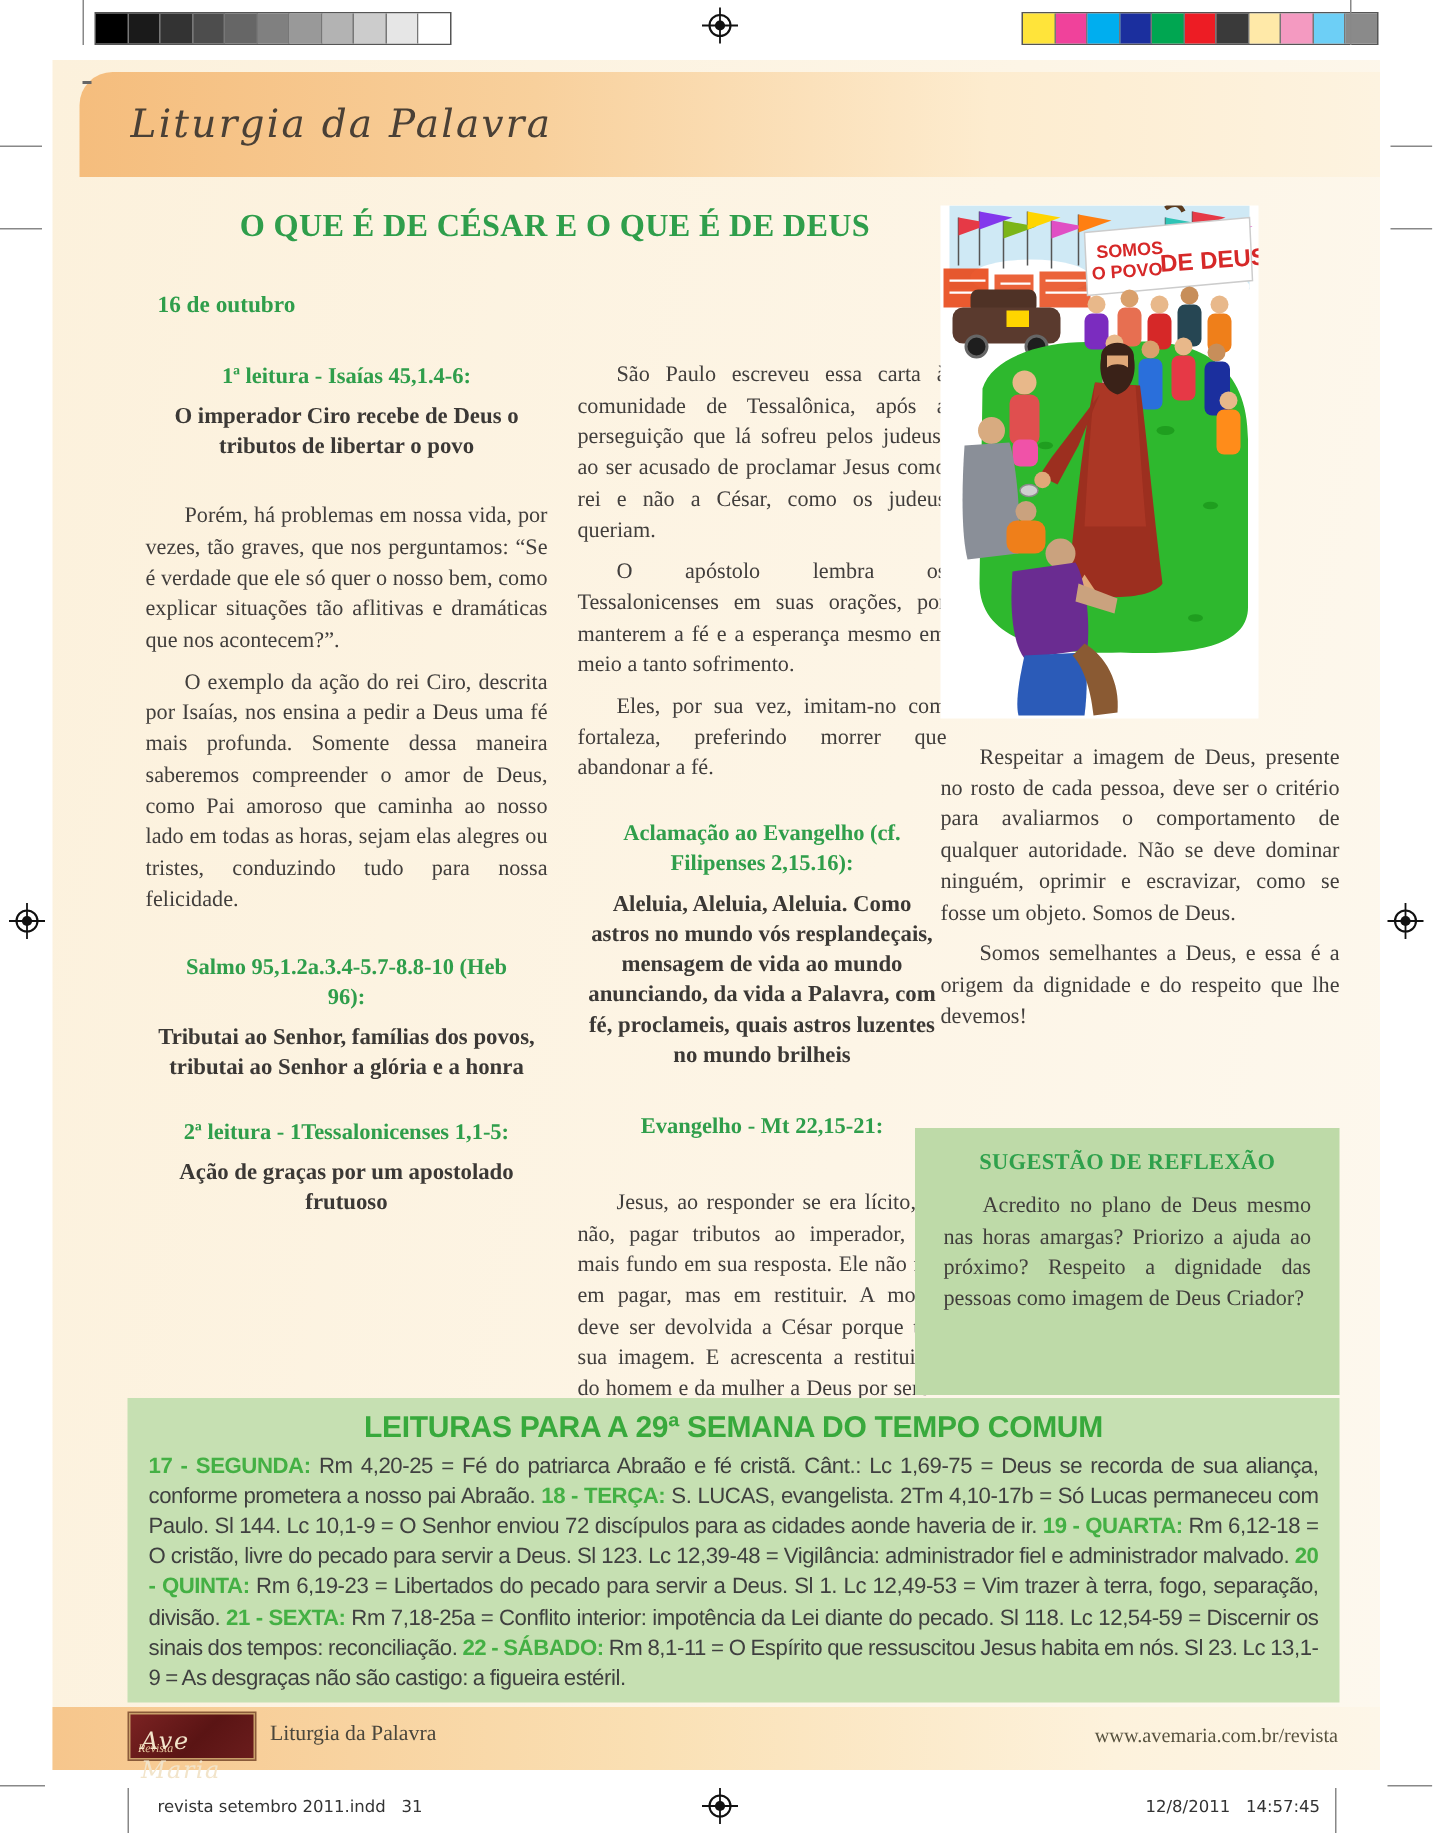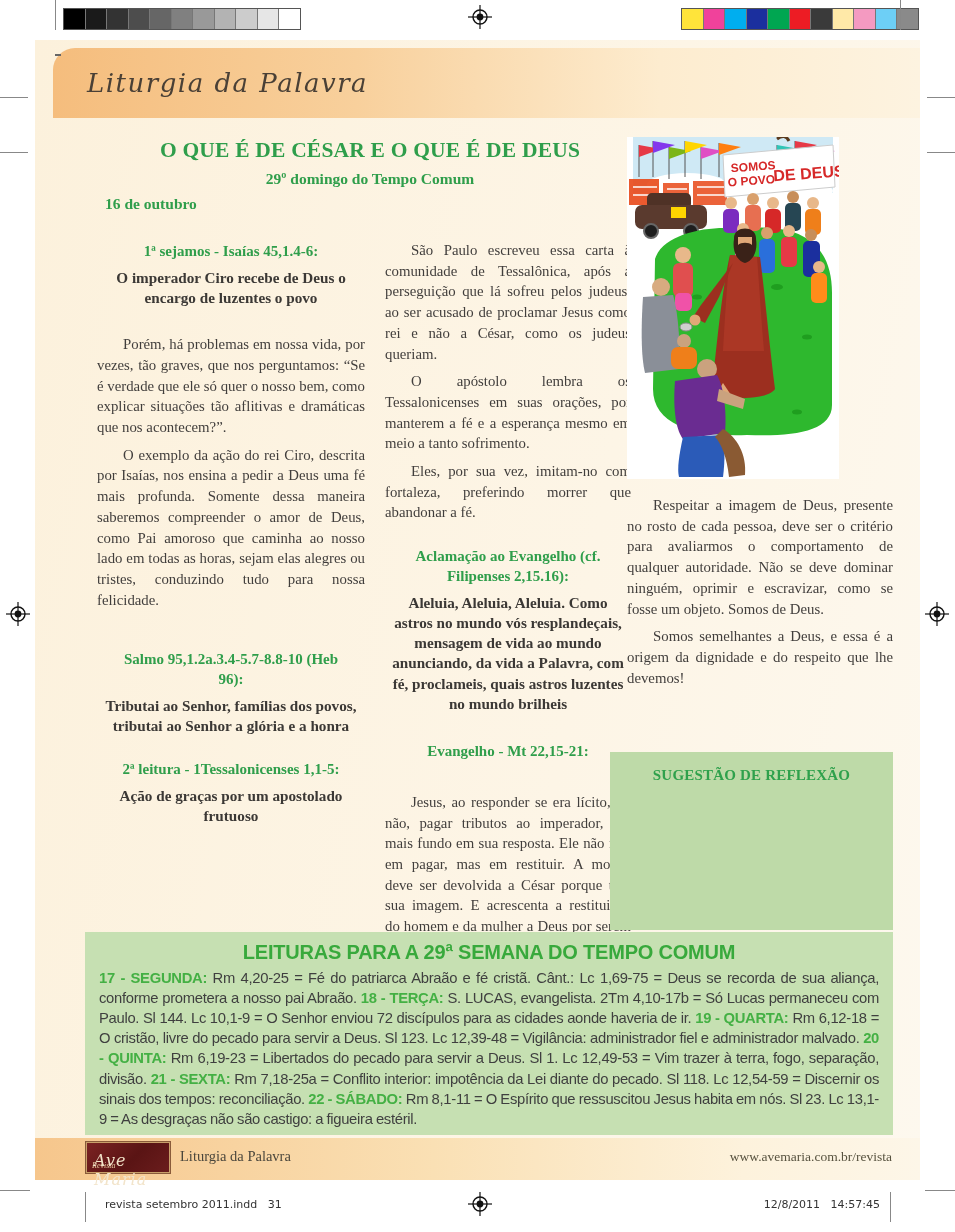--- a/index.html
+++ b/index.html
@@ -141,29 +141,28 @@
   <div class="cropline" style="left:85px;top:1192px;width:1px;height:30px;"></div>
   <div class="cropline" style="left:890px;top:1192px;width:1px;height:30px;"></div>
 
   <div class="page">
     <div class="band-top">
       <div class="tinydash"></div>
     </div>
     <div class="script-title">Liturgia da Palavra</div>
 
     <div class="art-title">O QUE É DE CÉSAR E O QUE É DE DEUS</div>
-    <div class="art-sub">29º domingo do Tempo Comum</div>
     <div class="art-date">16 de outubro</div>
 
     <div class="col col1">
-      <div class="ghead first">1ª sejamos - Isaías 45,1.4-6:</div>
-      <div class="subhead tall">O imperador Ciro recebe de Deus o encargo de luzentes o povo</div>
+      <div class="ghead first">1ª leitura - Isaías 45,1.4-6:</div>
+      <div class="subhead tall">O imperador Ciro recebe de Deus o tributos de libertar o povo</div>
       <p class="bp">Porém, há problemas em nossa vida, por vezes, tão graves, que nos perguntamos: “Se é verdade que ele só quer o nosso bem, como explicar situações tão aflitivas e dramáticas que nos acontecem?”.</p>
       <p class="bp">O exemplo da ação do rei Ciro, descrita por Isaías, nos ensina a pedir a Deus uma fé mais profunda. Somente dessa maneira saberemos compreender o amor de Deus, como Pai amoroso que caminha ao nosso lado em todas as horas, sejam elas alegres ou tristes, conduzindo tudo para nossa felicidade.</p>
-      <div class="ghead" style="margin-top:40px;">Salmo 95,1.2a.3.4-5.7-8.8-10 (Heb 96):</div>
+      <div class="ghead" style="margin-top:26px;">Salmo 95,1.2a.3.4-5.7-8.8-10 (Heb 96):</div>
       <div class="subhead">Tributai ao Senhor, famílias dos povos, tributai ao Senhor a glória e a honra</div>
       <div class="ghead" style="margin-top:24px;">2ª leitura - 1Tessalonicenses 1,1-5:</div>
       <div class="subhead">Ação de graças por um apostolado frutuoso</div>
     </div>
 
     <div class="col col2">
       <p class="bp">São Paulo escreveu essa carta à comunidade de Tessalônica, após a perseguição que lá sofreu pelos judeus, ao ser acusado de proclamar Jesus como rei e não a César, como os judeus queriam.</p>
       <p class="bp">O apóstolo lembra os Tessalonicenses em suas orações, por manterem a fé e a esperança mesmo em meio a tanto sofrimento.</p>
       <p class="bp">Eles, por sua vez, imitam-no com fortaleza, preferindo morrer que abandonar a fé.</p>
       <div class="ghead" style="margin-top:24px;">Aclamação ao Evangelho (cf. Filipenses 2,15.16):</div>
@@ -317,20 +316,21 @@
       </svg>
     </div>
 
     <div class="col col3">
       <p class="bp">Respeitar a imagem de Deus, presente no rosto de cada pessoa, deve ser o critério para avaliarmos o comportamento de qualquer autoridade. Não se deve dominar ninguém, oprimir e escravizar, como se fosse um objeto. Somos de Deus.</p>
       <p class="bp">Somos semelhantes a Deus, e essa é a origem da dignidade e do respeito que lhe devemos!</p>
     </div>
 
     <div class="reflex">
       <h4>SUGESTÃO DE REFLEXÃO</h4>
+      <p>Acredito no plano de Deus mesmo nas horas amargas? Priorizo a ajuda ao próximo? Respeito a dignidade das pessoas como imagem de Deus Criador?</p>
     </div>
 
     <div class="weekly">
       <h3>LEITURAS PARA A 29ª SEMANA DO TEMPO COMUM</h3>
       <div class="wtext"><b class="day">17 - SEGUNDA:</b> Rm 4,20-25 = Fé do patriarca Abraão e fé cristã. Cânt.: Lc 1,69-75 = Deus se recorda de sua aliança, conforme prometera a nosso pai Abraão. <b class="day">18 - TERÇA:</b> S. LUCAS, evangelista. 2Tm 4,10-17b = Só Lucas permaneceu com Paulo. Sl 144. Lc 10,1-9 = O Senhor enviou 72 discípulos para as cidades aonde haveria de ir. <b class="day">19 - QUARTA:</b> Rm 6,12-18 = O cristão, livre do pecado para servir a Deus. Sl 123. Lc 12,39-48 = Vigilância: administrador fiel e administrador malvado. <b class="day">20 - QUINTA:</b> Rm 6,19-23 = Libertados do pecado para servir a Deus. Sl 1. Lc 12,49-53 = Vim trazer à terra, fogo, separação, divisão. <b class="day">21 - SEXTA:</b> Rm 7,18-25a = Conflito interior: impotência da Lei diante do pecado. Sl 118. Lc 12,54-59 = Discernir os sinais dos tempos: reconciliação. <b class="day">22 - SÁBADO:</b> Rm 8,1-11 = O Espírito que ressuscitou Jesus habita em nós. Sl 23. Lc 13,1-9 = As desgraças não são castigo: a figueira estéril. </div>
     </div>
 
     <div class="band-bottom"></div>
     <div class="logo">
       <span class="l1">Revista</span>

